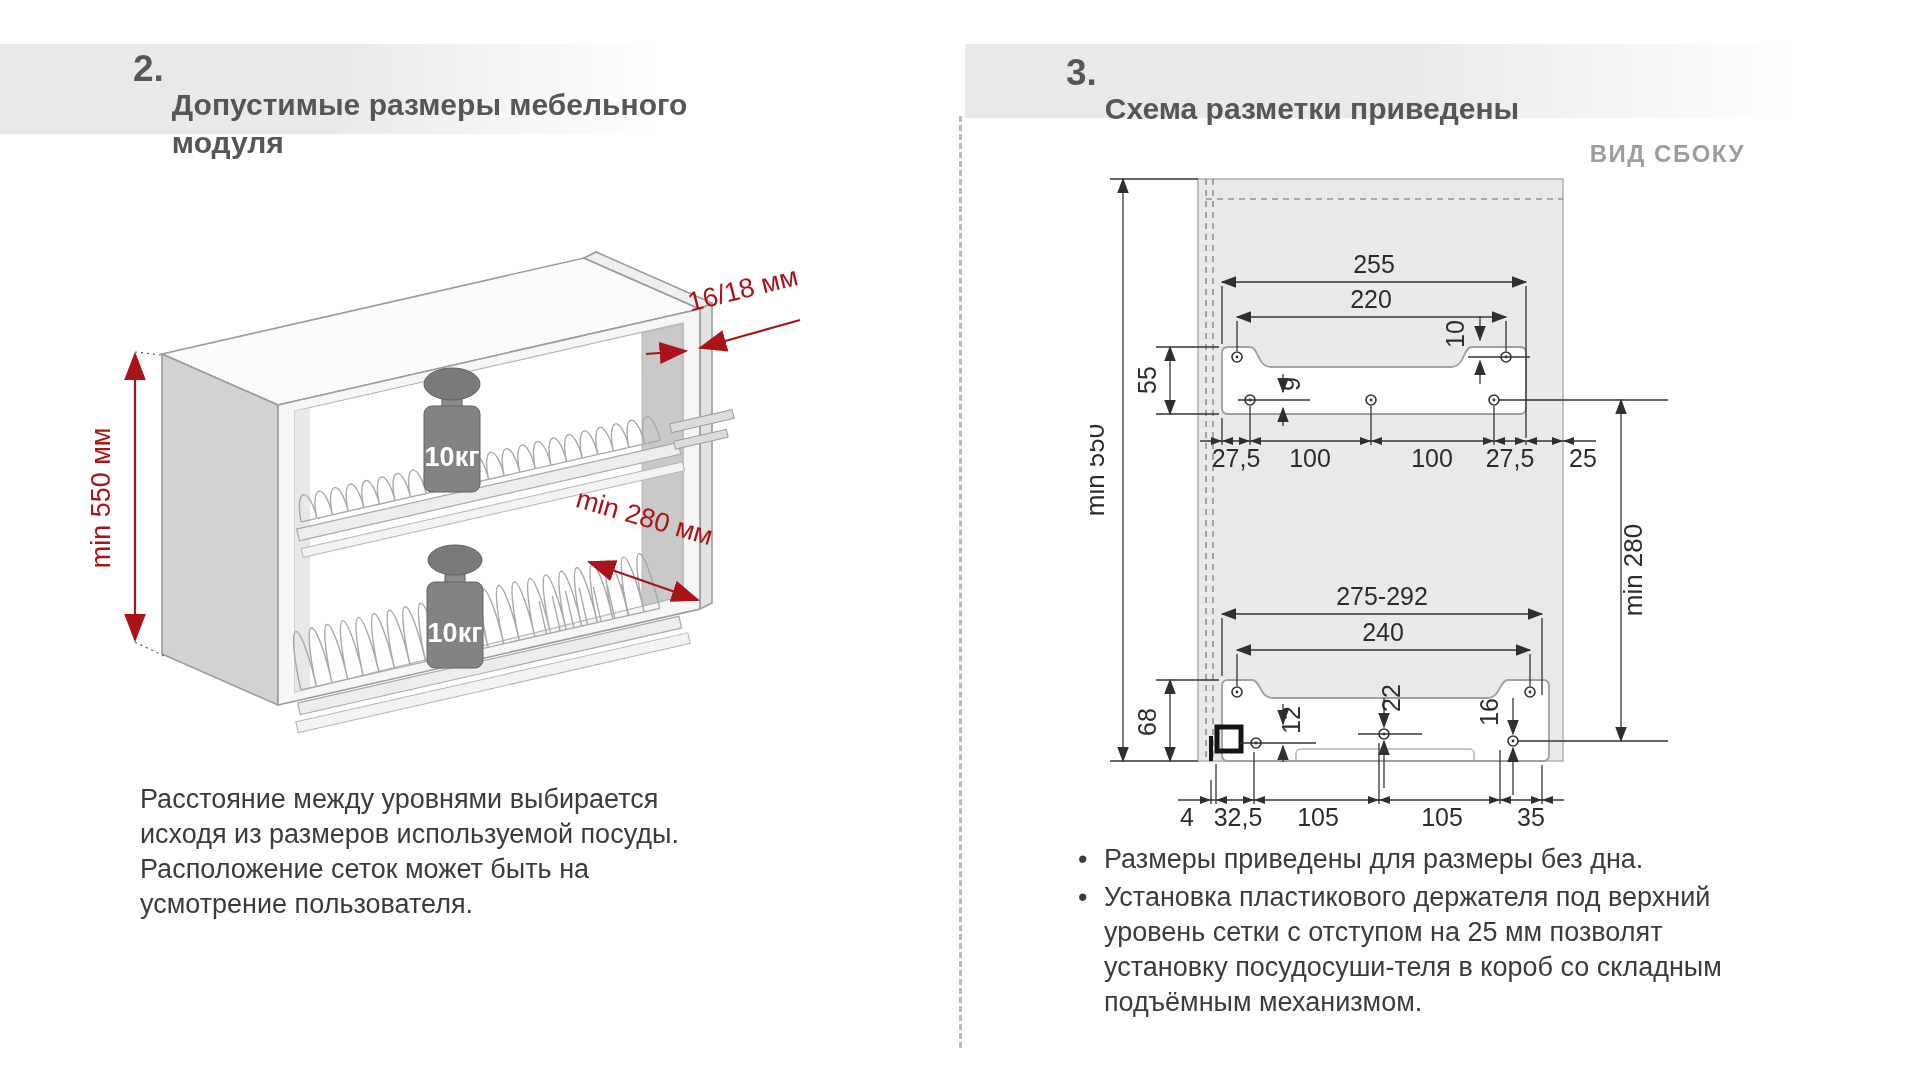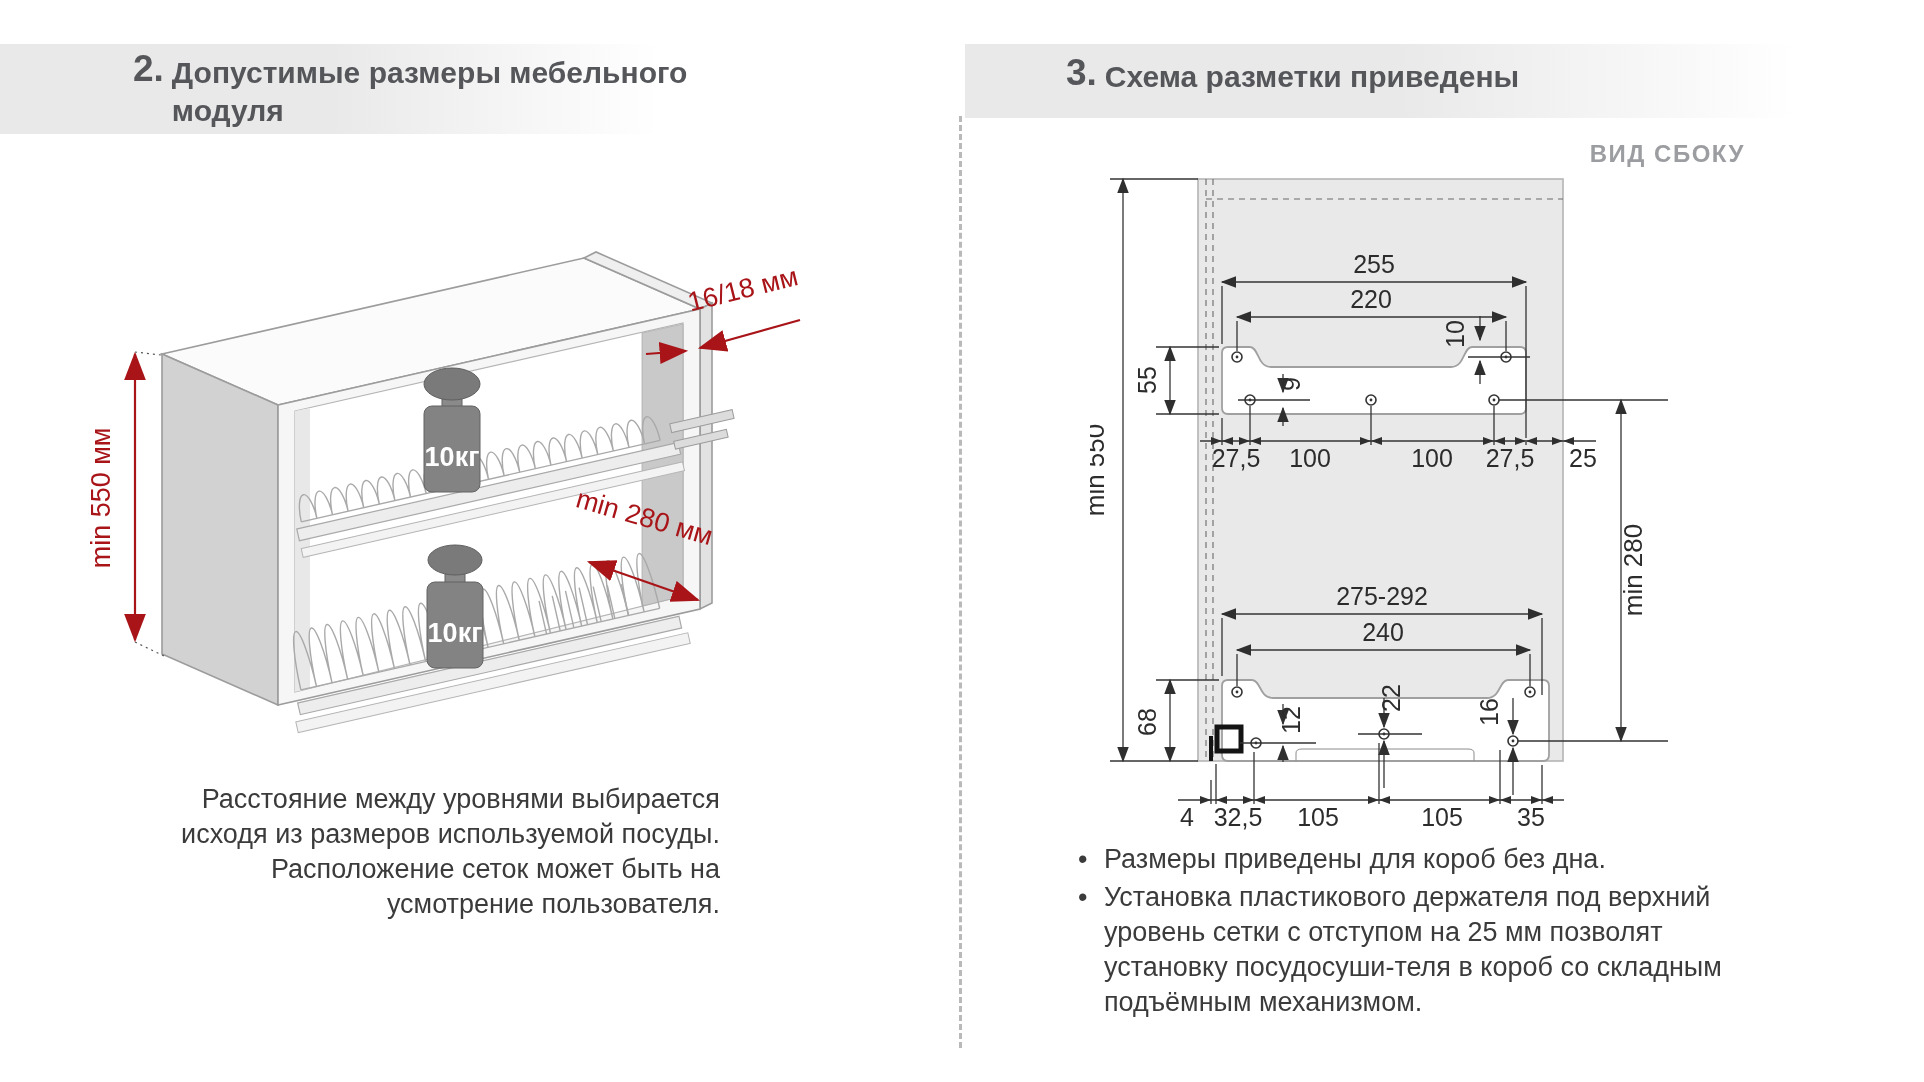--- a/index.html
+++ b/index.html
@@ -12,32 +12,32 @@
   .band-left{
     left:0;width:660px;height:90px;
     background:linear-gradient(90deg,#e9e9e9 0%,#e9e9e9 50%,rgba(233,233,233,0) 100%);
   }
   .band-right{
     left:965px;width:830px;height:74px;
     background:linear-gradient(90deg,#e9e9e9 0%,#e9e9e9 52%,rgba(233,233,233,0) 100%);
   }
   .hdr{position:absolute;display:flex;align-items:flex-start;color:#55565a;}
   .hdr-num{font-size:37px;font-weight:bold;line-height:1.05;}
-  .hdr-title{font-size:30px;font-weight:bold;line-height:1.26;margin-left:8px;padding-top:4px;}
+  .hdr-title{font-size:30px;font-weight:bold;line-height:1.26;margin-left:8px;padding-top:4px;margin-top:32px;}
   .hdr-left{left:133px;top:50px;}
   .hdr-right{left:1066px;top:54px;}
   
   .divider{
     position:absolute;left:959px;top:116px;height:932px;width:0;
     border-left:3px dashed #b9b9b9;
   }
   
   .note{
     position:absolute;left:140px;top:782px;width:580px;
-    font-size:27px;line-height:35px;color:#3b3b3b;text-align:right;
+    font-size:27px;line-height:35px;color:#3b3b3b;
   }
   .bullets{
     position:absolute;left:1072px;top:842px;width:664px;
     font-size:27px;line-height:35px;color:#3b3b3b;
   }
   .bullets ul{margin:0;padding:0;list-style:none;}
   .bullets li{position:relative;padding-left:32px;margin-bottom:3px;}
   .bullets li::before{content:"\2022";position:absolute;left:6px;top:0;color:#3b3b3b;}
   
   .diag{position:absolute;}
@@ -330,16 +330,16 @@
     <text class="dim-t" x="228" y="686" text-anchor="middle">105</text>
     <text class="dim-t" x="352" y="686" text-anchor="middle">105</text>
     <text class="dim-t" x="441" y="686" text-anchor="middle">35</text>
   </g>
 </svg>
 
 <div class="note">Расстояние между уровнями выбирается исходя из размеров используемой посуды. Расположение сеток может быть на усмотрение пользователя.</div>
 
 <div class="bullets">
   <ul>
-    <li>Размеры приведены для короб без дна.</li>
+    <li>Размеры приведены для размеры без дна.</li>
     <li>Установка пластикового держателя под верхний уровень сетки с отступом на 25 мм позволят установку посудосуши-теля в короб со складным подъёмным механизмом.</li>
   </ul>
 </div>
 
 </body></html>

